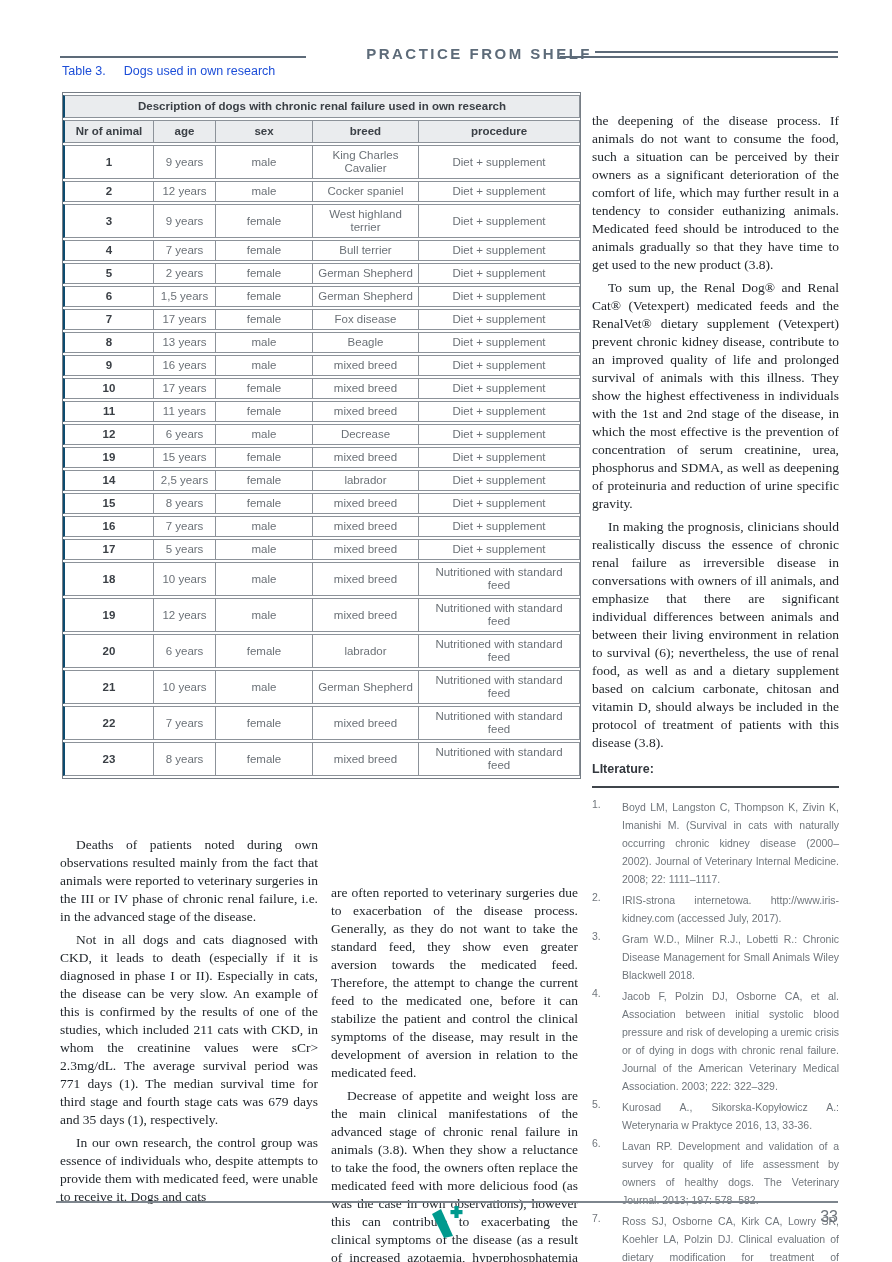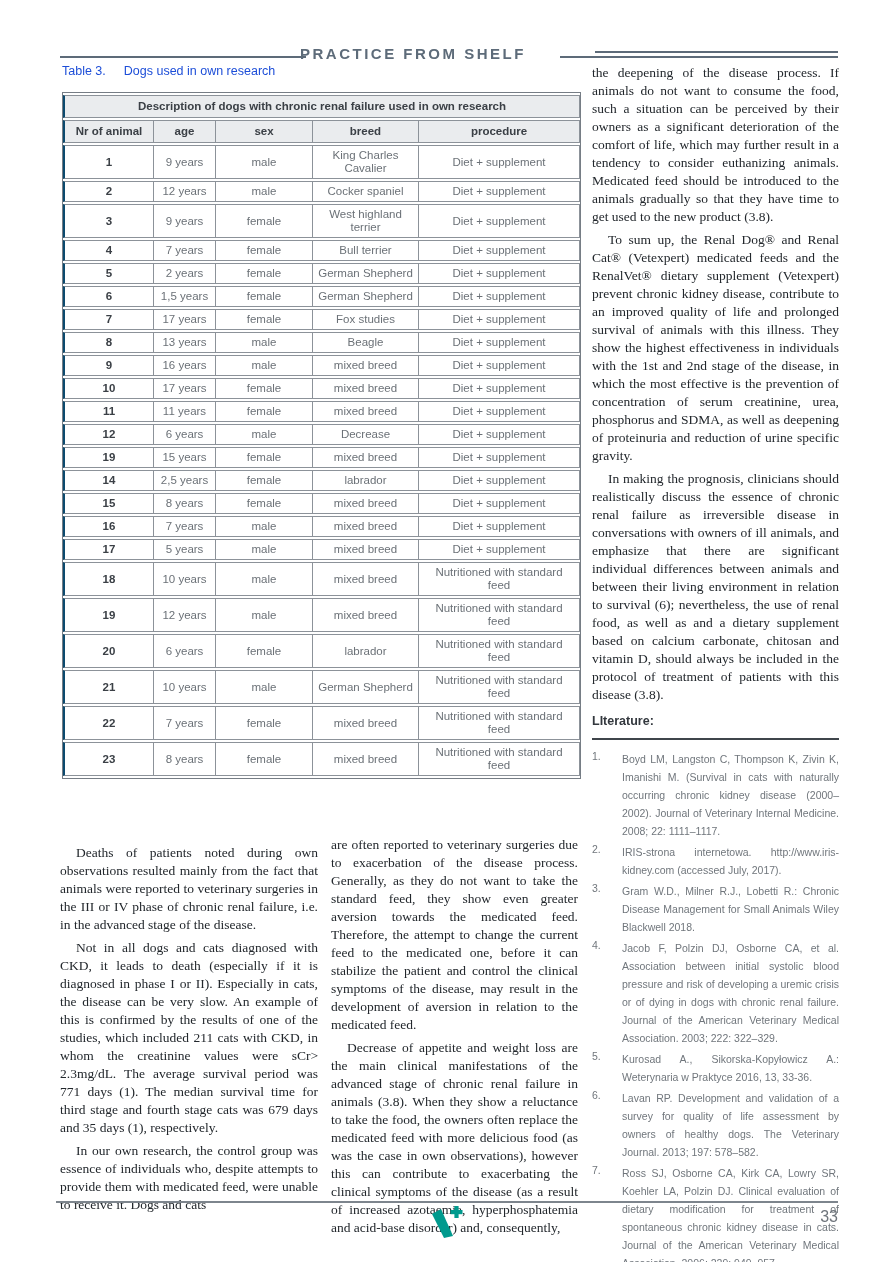--- a/index.html
+++ b/index.html
@@ -7,21 +7,21 @@
     position:relative; width:892px; height:1262px; background:#fff;
     font-family:"Liberation Sans", sans-serif; overflow:hidden;
   }
 
   
   .rule { position:absolute; height:2px; background:var(--header-text,#5d6b79); }
   .rule-left  { left:60px;  top:56px; width:246px; }
   .rule-right-bottom { left:560px; top:56px; width:278px; }
   .rule-right-top    { left:595px; top:51px; width:243px; }
   .page-title {
-    position:absolute; left:300px; top:45px; width:292px; text-align:left;
+    position:absolute; left:300px; top:45px; width:292px; text-align:right;
     font-size:15px; font-weight:700; letter-spacing:2.5px; color:var(--header-text,#5d6b79);
   }
 
   
   .table-caption { position:absolute; left:62px; top:64px; font-size:12.5px; color:#1d4ed8; }
   .table-caption .cap-title { margin-left:18px; }
 
   
   .table-wrap { position:absolute; left:62px; top:92px; width:517px; }
   table.dogs {
@@ -40,22 +40,22 @@
   table.dogs tbody td { color:#6b7177; background:#fff; }
   table.dogs tbody td.num { color:#3b4046; font-weight:700; }
 
   
   .text-col {
     position:absolute; font-family:"Liberation Serif", serif;
     font-size:13.5px; line-height:18px; color:#22272c; text-align:justify;
   }
   .text-col p { margin:0; text-indent:16px; }
   .text-col p + p { margin-top:5px; }
-  .text-col p.no-indent { text-indent:0; }
-  .col-left   { left:60px;  top:836px; width:258px;margin-top:8px; }
+  .text-col p.no-indent { text-indent:0;margin-top:48px; }
+  .col-left   { left:60px;  top:836px; width:258px; }
   .col-middle { left:331px; top:836px; width:247px; }
   .col-right  { left:592px; top:64px;  width:247px; }
 
   
   .literature { margin-top:8px; font-family:"Liberation Sans", sans-serif; }
   .lit-heading { font-size:12.5px; font-weight:700; color:#33383e; text-align:left; text-indent:0; }
   .lit-rule { border:none; border-top:2px solid #3f454b; margin:8px 0 10px 0; }
   .ref { display:flex; margin-bottom:3px; }
   .ref-num  { width:30px; flex:0 0 30px; font-size:10.5px; line-height:13px; color:#70767c; text-align:left; }
   .ref-text { flex:1; font-size:10.5px; line-height:18px; color:#70767c; text-align:justify; }
@@ -143,21 +143,21 @@
             <td class="num">6</td>
             <td>1,5 years</td>
             <td>female</td>
             <td>German Shepherd</td>
             <td>Diet + supplement</td>
           </tr>
           <tr>
             <td class="num">7</td>
             <td>17 years</td>
             <td>female</td>
-            <td>Fox studies</td>
+            <td>Fox disease</td>
             <td>Diet + supplement</td>
           </tr>
           <tr>
             <td class="num">8</td>
             <td>13 years</td>
             <td>male</td>
             <td>Beagle</td>
             <td>Diet + supplement</td>
           </tr>
           <tr>

